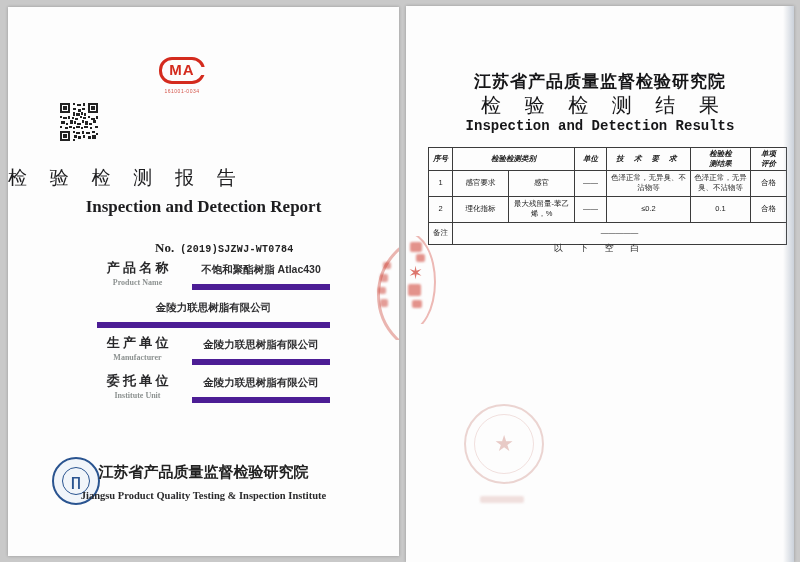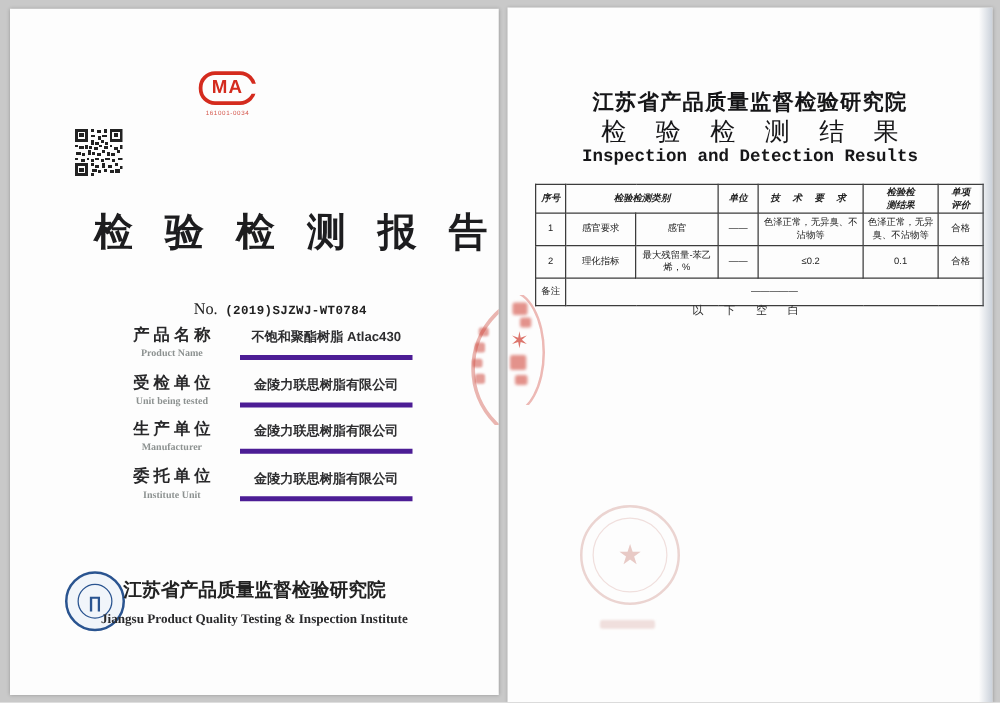--- a/index.html
+++ b/index.html
@@ -18,41 +18,41 @@
   .cma{position:absolute; left:138px; top:50px; width:72px; text-align:center;}
   .cma-box{display:inline-block; border:3px solid #d42b1e; border-radius:13px;
     padding:1px 7px 2px 7px; position:relative; background:#fdfdfd;}
   .cma-box span{font-family:"Liberation Sans","DejaVu Sans",sans-serif;
     font-weight:bold; font-size:15px; color:#d42b1e; letter-spacing:1px;}
   .cma-notch{position:absolute; right:-4px; top:7px; width:6px; height:8px; background:#fdfdfd;}
   .cma-code{margin-top:4px; font-size:5px; color:#d4554a; letter-spacing:.5px;}
 
   .qr{position:absolute; left:52px; top:96px; width:38px; height:38px;}
 
-  .l-title-cn{position:absolute; left:0; top:158px; width:100%; text-align:right;
+  .l-title-cn{position:absolute; left:0; top:158px; width:100%; text-align:left;
     font-family:"Liberation Serif","DejaVu Serif",serif;
-    font-size:31px; font-weight:bold; color:#1d1d1f; letter-spacing:9px;}
+    font-size:19px; font-weight:normal; color:#1d1d1f; letter-spacing:9px;}
   .l-title-en{position:absolute; left:0; top:190px; width:100%; text-align:center;
     font-family:"Liberation Serif","DejaVu Serif",serif;
     font-size:17px; font-weight:bold; color:#1d1d1f;}
 
   .no-line{position:absolute; left:147px; top:231px;
     font-family:"Liberation Serif","DejaVu Serif",serif; color:#222;}
-  .no-label{font-size:13px; font-weight:normal; margin-right:6px;}
+  .no-label{font-size:13px; font-weight:bold; margin-right:6px;}
   .no-value{font-family:"Liberation Mono","DejaVu Sans Mono",monospace;
     font-size:10px; font-weight:bold; letter-spacing:.3px;}
 
   .fields{position:absolute; left:50px; top:249px; width:272px;}
   .field{display:flex; height:37.6px;margin-left:32px;}
   .f-label{width:95px; text-align:center; padding-top:3px;}
   .f-cn{font-size:13px; font-weight:bold; color:#28282a;
     font-family:"Liberation Serif","DejaVu Serif",serif; white-space:nowrap;}
   .f-en{font-size:8px; font-weight:bold; color:#8d9291; margin-top:1px;
     font-family:"Liberation Serif","DejaVu Serif",serif; white-space:nowrap;}
-  .f-value{flex:1; margin-left:7px; border-bottom:4px solid #4c1d95;
+  .f-value{flex:1; margin-left:7px; border-bottom:6px solid #4c1d95;
     display:flex; align-items:center; justify-content:center; height:28px;
     font-size:10.5px; font-weight:bold; color:#2e2e30; white-space:nowrap;}
 
   .foot-cn{position:absolute; left:0; top:456px; width:100%; text-align:center;
     font-size:15px; font-weight:bold; color:#222;}
   .foot-en{position:absolute; left:0; top:483px; width:100%; text-align:center;
     font-family:"Liberation Serif","DejaVu Serif",serif;
     font-size:10.5px; font-weight:bold; color:#2a2a2c;}
 
   .blue-seal{position:absolute; left:44px; top:450px; width:44px; height:44px;
@@ -189,38 +189,35 @@
         <rect x="12" y="28" width="3" height="2"></rect>
           <rect x="16" y="29" width="2" height="2"></rect>
           <rect x="20" y="28" width="2" height="2"></rect>
         <rect x="24" y="29" width="3" height="2"></rect>
           <rect x="28" y="28" width="3" height="3"></rect>
           <rect x="11" y="31" width="2" height="2"></rect>
       </g>
     </svg>
 
     <div class="l-title-cn">检 验 检 测 报 告</div>
+    <div class="l-title-en">Inspection and Detection Report</div>
 
     <div class="no-line">
       <span class="no-label">No.</span><span class="no-value">(2019)SJZWJ-WT0784</span>
     </div>
 
     <div class="fields">
       <div class="field">
         <div class="f-label">
           <div class="f-cn">产 品 名 称</div>
           <div class="f-en">Product  Name</div>
         </div>
         <div class="f-value">不饱和聚酯树脂 Atlac430</div>
       </div>
       <div class="field">
-        <div class="f-label">
-          <div class="f-cn">受 检 单 位</div>
-          <div class="f-en">Unit  being  tested</div>
-        </div>
         <div class="f-value">金陵力联思树脂有限公司</div>
       </div>
       <div class="field">
         <div class="f-label">
           <div class="f-cn">生 产 单 位</div>
           <div class="f-en">Manufacturer</div>
         </div>
         <div class="f-value">金陵力联思树脂有限公司</div>
       </div>
       <div class="field">

